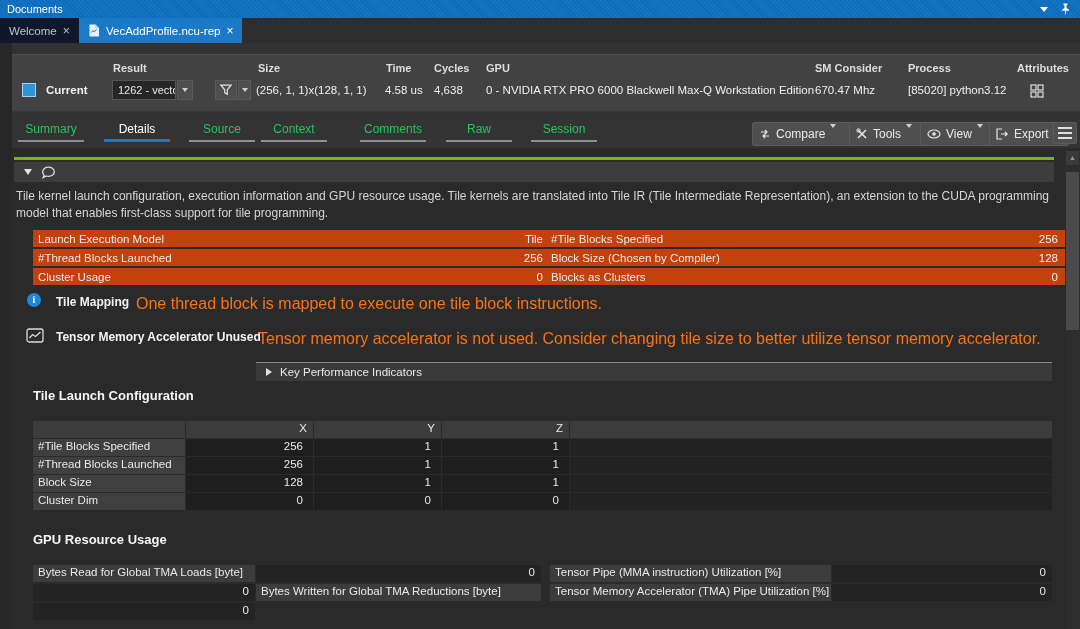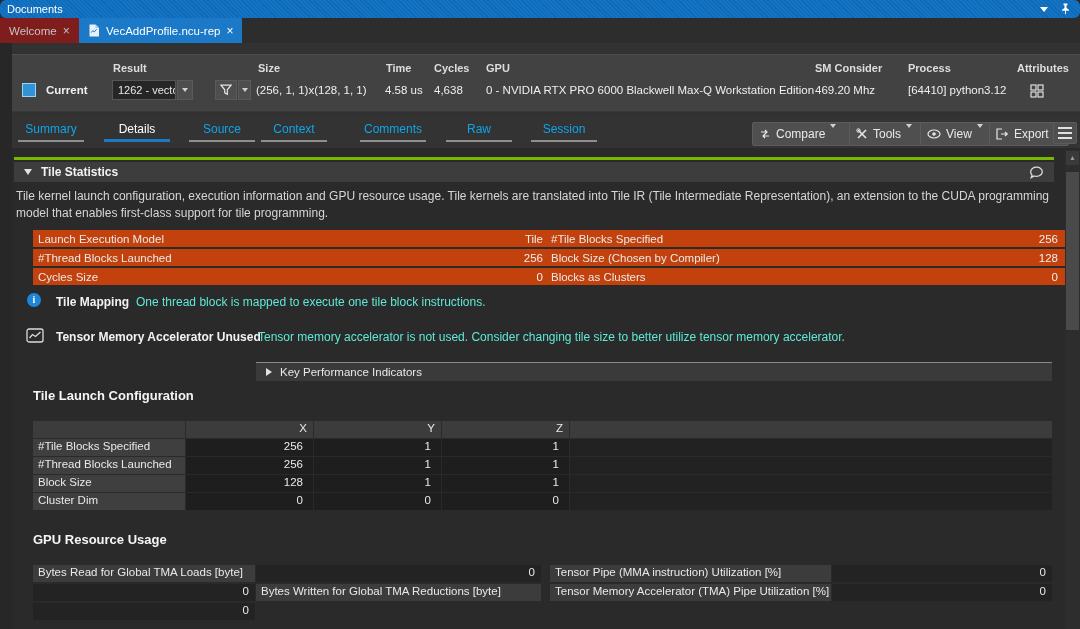--- a/index.html
+++ b/index.html
@@ -6,47 +6,47 @@
   body{
     width:1080px;height:629px;position:relative;overflow:hidden;
     background:#2a2a2a;font-family:"Liberation Sans",sans-serif;
     -webkit-font-smoothing:antialiased;
   }
   .abs{position:absolute;box-sizing:border-box;}
 
   
   .titlebar{left:0;top:0;width:1080px;height:18px;background:#1374c6;
     background-image:repeating-linear-gradient(45deg,rgba(0,0,0,.10) 0 1px,transparent 1px 3px);
-    color:#fff;font-size:11px;line-height:18px;padding-left:7px;border-radius:6px;}
+    color:#fff;font-size:11px;line-height:18px;padding-left:7px;}
   .tb-chevron{right:32px;top:7px;width:0;height:0;border-left:4px solid transparent;border-right:4px solid transparent;border-top:5px solid #fff;}
   .tb-pin{right:10px;top:3px;}
 
   
   .doctabs{left:0;top:18px;width:1080px;height:25px;background:#2d2d2d;}
   .dtab{top:18px;height:25px;display:flex;align-items:center;gap:6px;font-size:11.5px;padding:0 9px;}
-  .dtab-inactive{left:0;background:#7f1d1d;color:#c3c3c3;}
+  .dtab-inactive{left:0;background:#0f172a;color:#c3c3c3;}
   .dtab-active{left:79px;background:#1b79c7;color:#ffffff;}
   .dtab .x{font-size:12px;line-height:12px;cursor:default;}
 
   
   .hdr-outer{left:12px;top:43px;width:1068px;height:74px;background:#323232;}
   .hdr-panel{left:12px;top:54px;width:1068px;height:58px;background:#424242;border-top:1px solid #4e4e4e;border-bottom:1px solid #383838;}
   .hlbl{position:absolute;top:62px;font-size:11px;font-weight:bold;color:#dedede;white-space:nowrap;}
   .hval{position:absolute;top:84px;font-size:11.5px;color:#efefef;white-space:nowrap;}
   .checkbox{left:22px;top:83px;width:14px;height:14px;background:#2f93d6;border:1px solid #9ed3f3;}
   .dd-box{left:112px;top:80px;width:64px;height:20px;background:#262626;border:1px solid #555;color:#e8e8e8;
     font-size:11px;line-height:18px;padding-left:5px;overflow:hidden;white-space:nowrap;}
   .dd-arrowbtn{top:80px;width:16px;height:20px;background:#4e4e4e;border:1px solid #5a5a5a;display:flex;align-items:center;justify-content:center;}
   .tri-down{width:0;height:0;border-left:3.5px solid transparent;border-right:3.5px solid transparent;border-top:4.5px solid #d0d0d0;}
   .filter-btn{left:215px;top:80px;width:22px;height:20px;background:#4e4e4e;border:1px solid #5a5a5a;display:flex;align-items:center;justify-content:center;}
   .attr-grid{left:1030px;top:84px;}
 
   
   .pagetabs{left:12px;top:117px;width:1068px;height:31px;background:#333333;}
-  .ptab{position:absolute;top:119px;height:26px;width:76px;text-align:center;font-size:12px;color:#0ea5e9;line-height:20px;}
+  .ptab{position:absolute;top:119px;height:26px;width:76px;text-align:center;font-size:12px;color:#22c55e;line-height:20px;}
   .ptab::after{content:"";position:absolute;left:5px;right:5px;bottom:3px;height:2px;background:#8f8f8f;}
   .ptab.active{color:#ffffff;font-weight:normal;}
   .ptab.active::after{background:#1f78c4;height:3px;}
 
   .abtn{position:absolute;top:122px;height:22px;background:#4f4f4f;border:1px solid #5c5c5c;border-radius:2px;
     color:#e9e9e9;font-size:12px;display:flex;align-items:center;gap:5px;padding:0 6px;}
   .abtn .dd{align-self:flex-end;margin-bottom:3px;}
   .abtn .dd .tri-down{border-left-width:3px;border-right-width:3px;border-top-width:4px;}
   .menu-btn{left:1053px;top:122px;width:24px;height:22px;background:#4f4f4f;border:1px solid #5c5c5c;border-radius:2px;
     display:flex;flex-direction:column;justify-content:center;gap:3px;padding:0 4px;}
@@ -60,21 +60,21 @@
   .collapse-tri{width:0;height:0;border-left:4.5px solid transparent;border-right:4.5px solid transparent;border-top:6px solid #e3e3e3;margin-right:9px;}
   .expand-tri{width:0;height:0;border-top:4.5px solid transparent;border-bottom:4.5px solid transparent;border-left:6px solid #e3e3e3;margin-right:8px;}
   .sec-title{font-size:12px;font-weight:bold;color:#f2f2f2;flex:1;}
   .sec-desc{left:16px;top:188px;width:1034px;font-size:12px;line-height:17px;color:#d6d6d6;}
 
   .srow{position:absolute;height:17px;background:#c2410c;font-size:11.5px;color:#eaeaea;
     display:flex;justify-content:space-between;align-items:center;padding:0 7px 0 5px;}
   .srow .v{color:#f0f0f0;}
 
   .note-title{position:absolute;font-size:12px;font-weight:bold;color:#f2f2f2;white-space:nowrap;}
-  .note-text{position:absolute;font-size:12px;color:#5eead4;white-space:nowrap;}
+  .note-text{position:absolute;font-size:16px;color:#f97316;white-space:nowrap;}
   .info-circle{left:27px;top:293px;width:14px;height:14px;border-radius:50%;background:#1d86d8;color:#fff;
     font-size:10px;font-weight:bold;text-align:center;line-height:14px;font-family:"Liberation Serif",serif;}
 
   .kpi-bar{left:256px;top:362px;width:796px;height:19px;background:#3a3a3a;border-top:1px solid #8a8a8a;
     display:flex;align-items:center;padding-left:10px;font-size:11.5px;color:#e8e8e8;}
 
   .tbl-title{position:absolute;left:33px;width:1019px;text-align:left;font-size:13px;font-weight:bold;color:#f5f5f5;}
 
   .launch-grid{left:33px;top:421px;width:1019px;display:grid;
     grid-template-columns:152px 127px 127px 127px 1fr;grid-auto-rows:17px;gap:1px;background:#2a2a2a;
@@ -152,22 +152,22 @@
     </svg>
 </div>
 <div class="abs dd-arrowbtn" style="left:238px;width:13px">
     <span class="tri-down"></span>
   </div>
 
 <div class="hval" style="left:256px">(256, 1, 1)x(128, 1, 1)</div>
 <div class="hval" style="left:385px">4.58 us</div>
 <div class="hval" style="left:434px">4,638</div>
 <div class="hval" style="left:486px">0 - NVIDIA RTX PRO 6000 Blackwell Max-Q Workstation Edition</div>
-<div class="hval" style="left:815px">469.20 Mhz</div>
-<div class="hval" style="left:908px">[64410] python3.12</div>
+<div class="hval" style="left:815px">670.47 Mhz</div>
+<div class="hval" style="left:908px">[85020] python3.12</div>
 <div class="abs attr-grid">
   <svg width="14" height="14" viewBox="0 0 14 14">
     <rect x="1" y="1" width="5" height="5" fill="none" stroke="#e0e0e0" stroke-width="1.2"></rect>
     <rect x="8" y="1" width="5" height="5" fill="none" stroke="#e0e0e0" stroke-width="1.2"></rect>
     <rect x="1" y="8" width="5" height="5" fill="none" stroke="#e0e0e0" stroke-width="1.2"></rect>
     <rect x="8" y="8" width="5" height="5" fill="none" stroke="#e0e0e0" stroke-width="1.2"></rect>
   </svg>
 </div>
 
 <div class="abs pagetabs"></div>
@@ -217,39 +217,38 @@
     <i></i>
     <i></i>
   </div>
 
 <div class="abs left-strip"></div>
 <div class="abs content"></div>
 
 <div class="abs green-line"></div>
 <div class="abs sec-header">
   <span class="collapse-tri"></span>
-  <span class="sec-title">Tile Statistics</span>
   <span>
     <svg width="15" height="13" viewBox="0 0 15 13">
         <path d="M7.5 1.2c3.2 0 5.8 2 5.8 4.6s-2.6 4.6-5.8 4.6c-.8 0-1.6-.1-2.3-.4L2.2 11.6l.9-2.4C2 8.4 1.7 7.3 1.7 5.8c0-2.6 2.6-4.6 5.8-4.6z" fill="none" stroke="#dedede" stroke-width="1.3"></path>
       </svg>
   </span>
 </div>
 <div class="abs sec-desc">Tile kernel launch configuration, execution information and GPU resource usage. Tile kernels are translated into Tile IR (Tile Intermediate Representation), an extension to the CUDA programming model that enables first-class support for tile programming.</div>
 
 <div class="srow" style="left:33px;top:230px;width:505px">
   <span>Launch Execution Model</span>
   <span class="v">Tile</span>
 </div>
 <div class="srow" style="left:33px;top:249px;width:505px">
   <span>#Thread Blocks Launched</span>
   <span class="v">256</span>
 </div>
 <div class="srow" style="left:33px;top:268px;width:505px">
-  <span>Cycles Size</span>
+  <span>Cluster Usage</span>
   <span class="v">0</span>
 </div>
 <div class="srow" style="left:546px;top:230px;width:507px">
   <span>#Tile Blocks Specified</span>
   <span class="v">256</span>
 </div>
 <div class="srow" style="left:546px;top:249px;width:507px">
   <span>Block Size (Chosen by Compiler)</span>
   <span class="v">128</span>
 </div>

